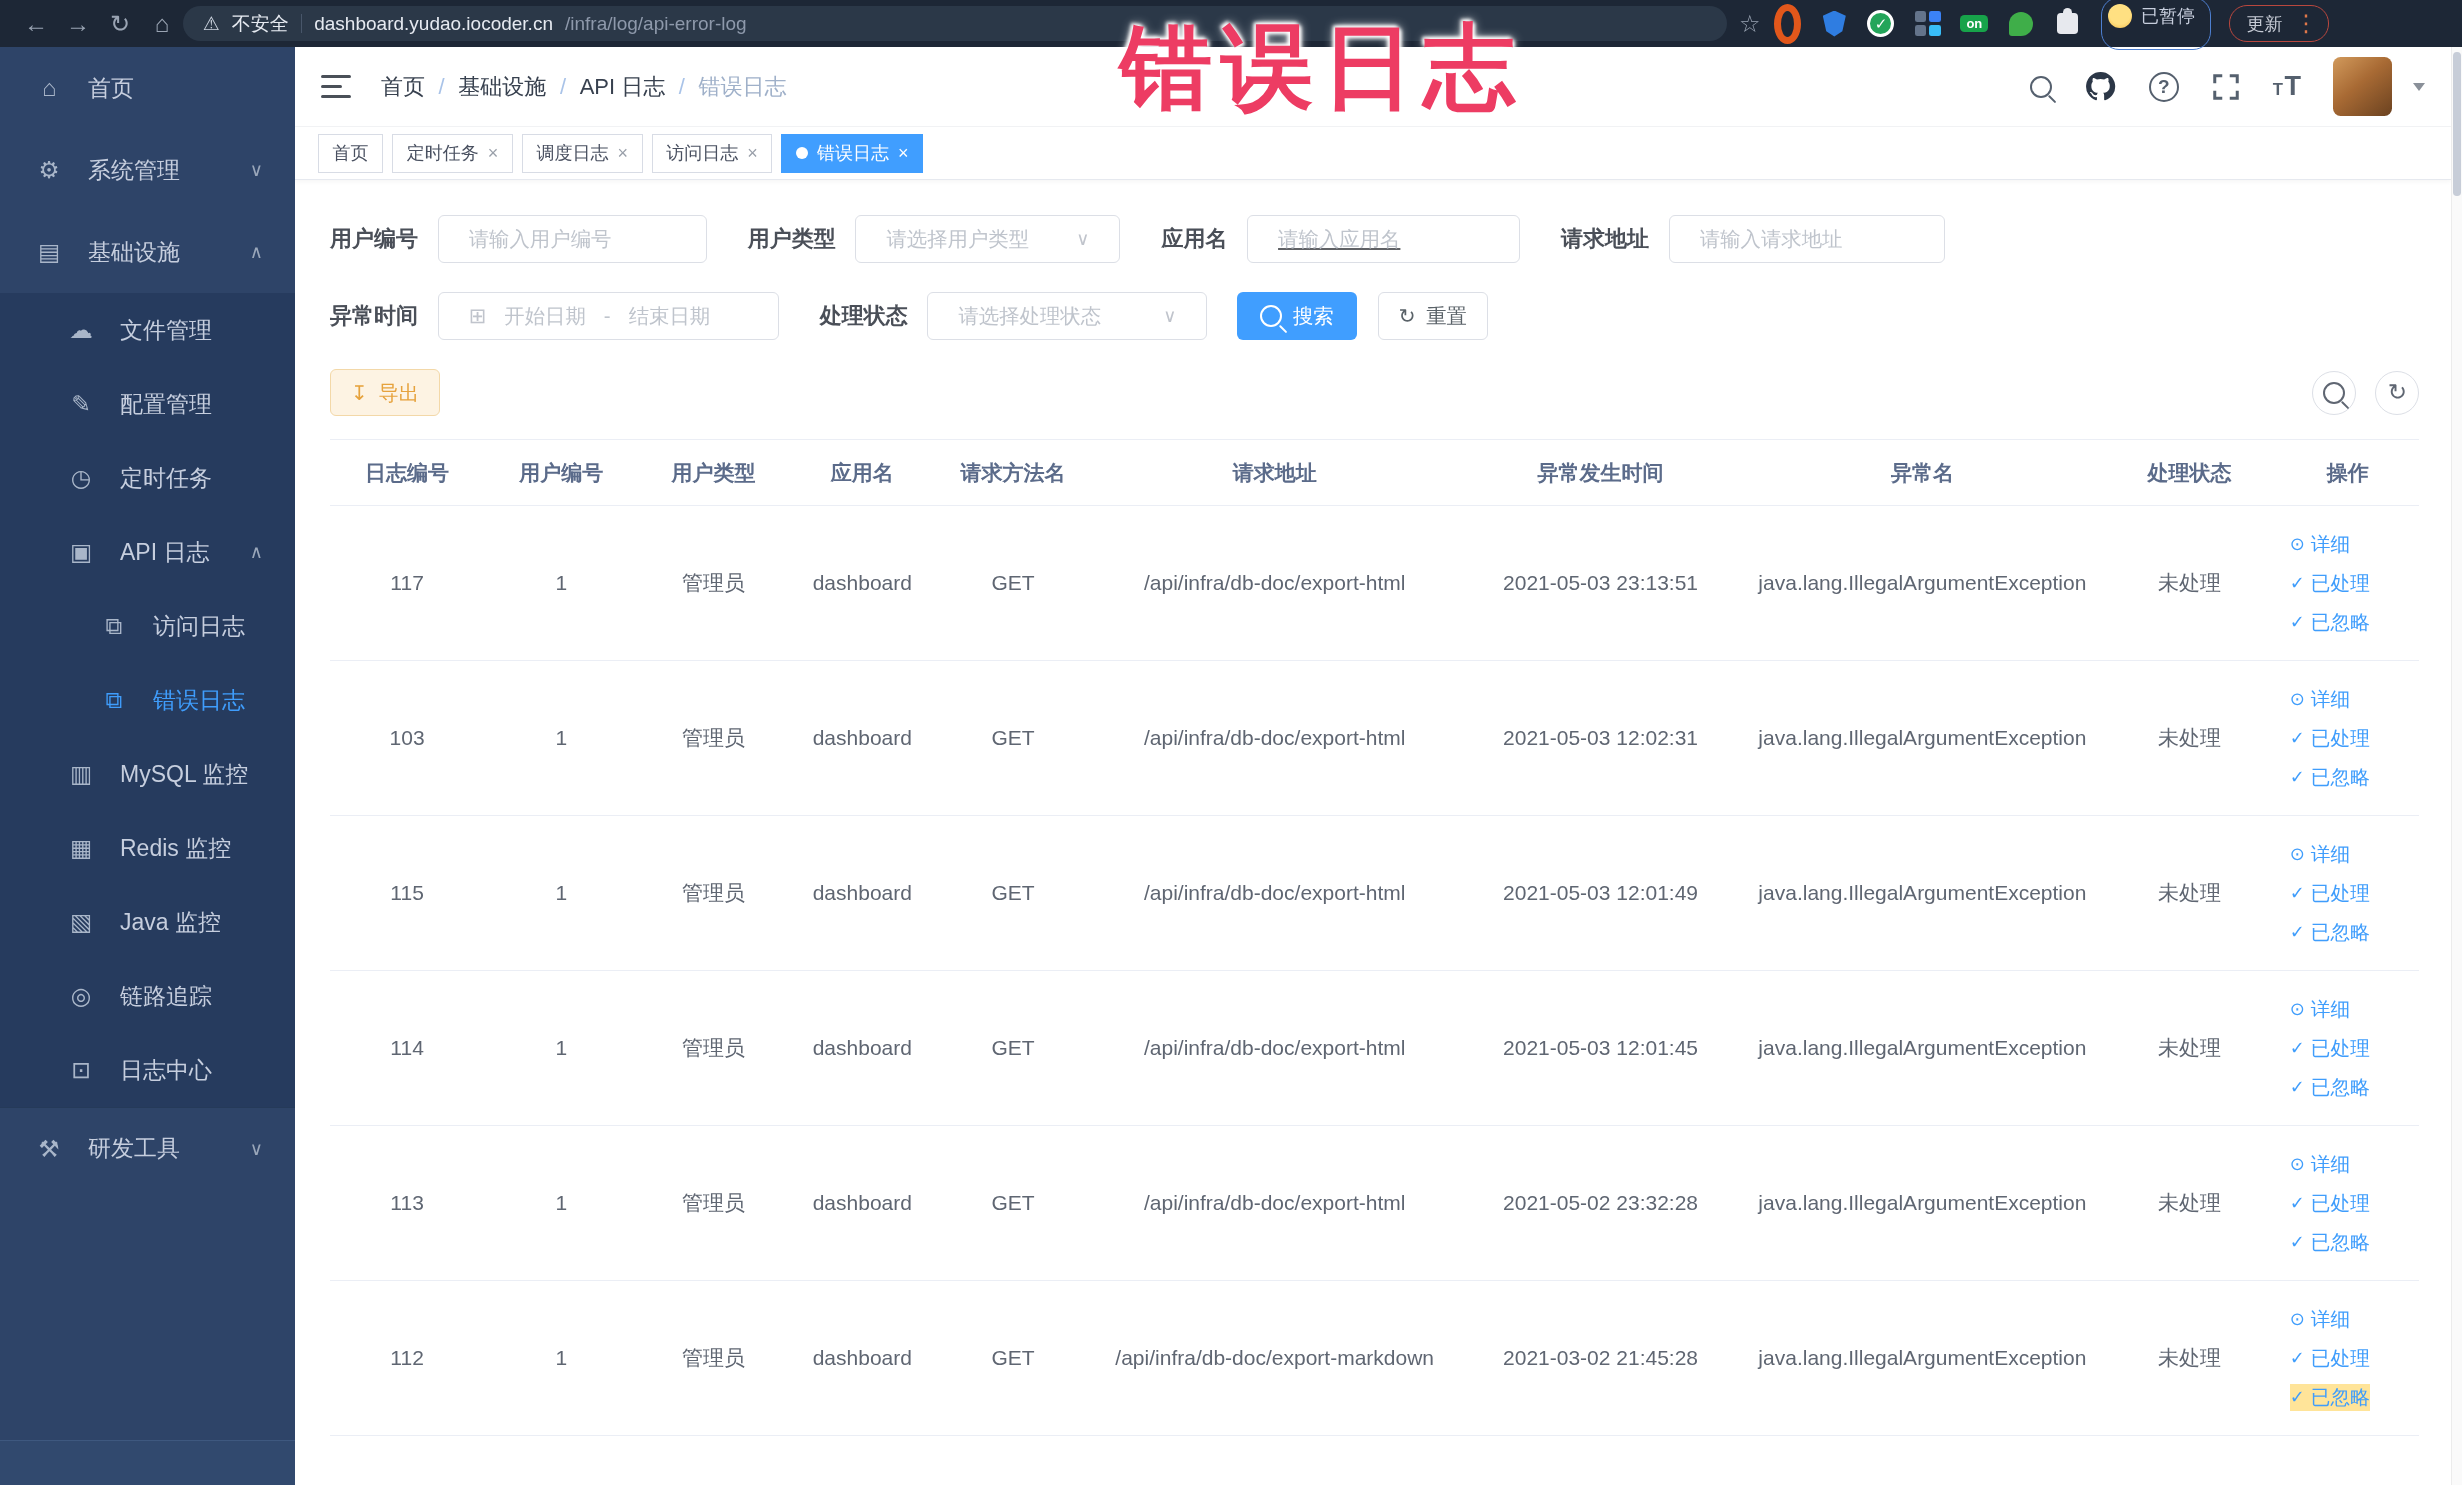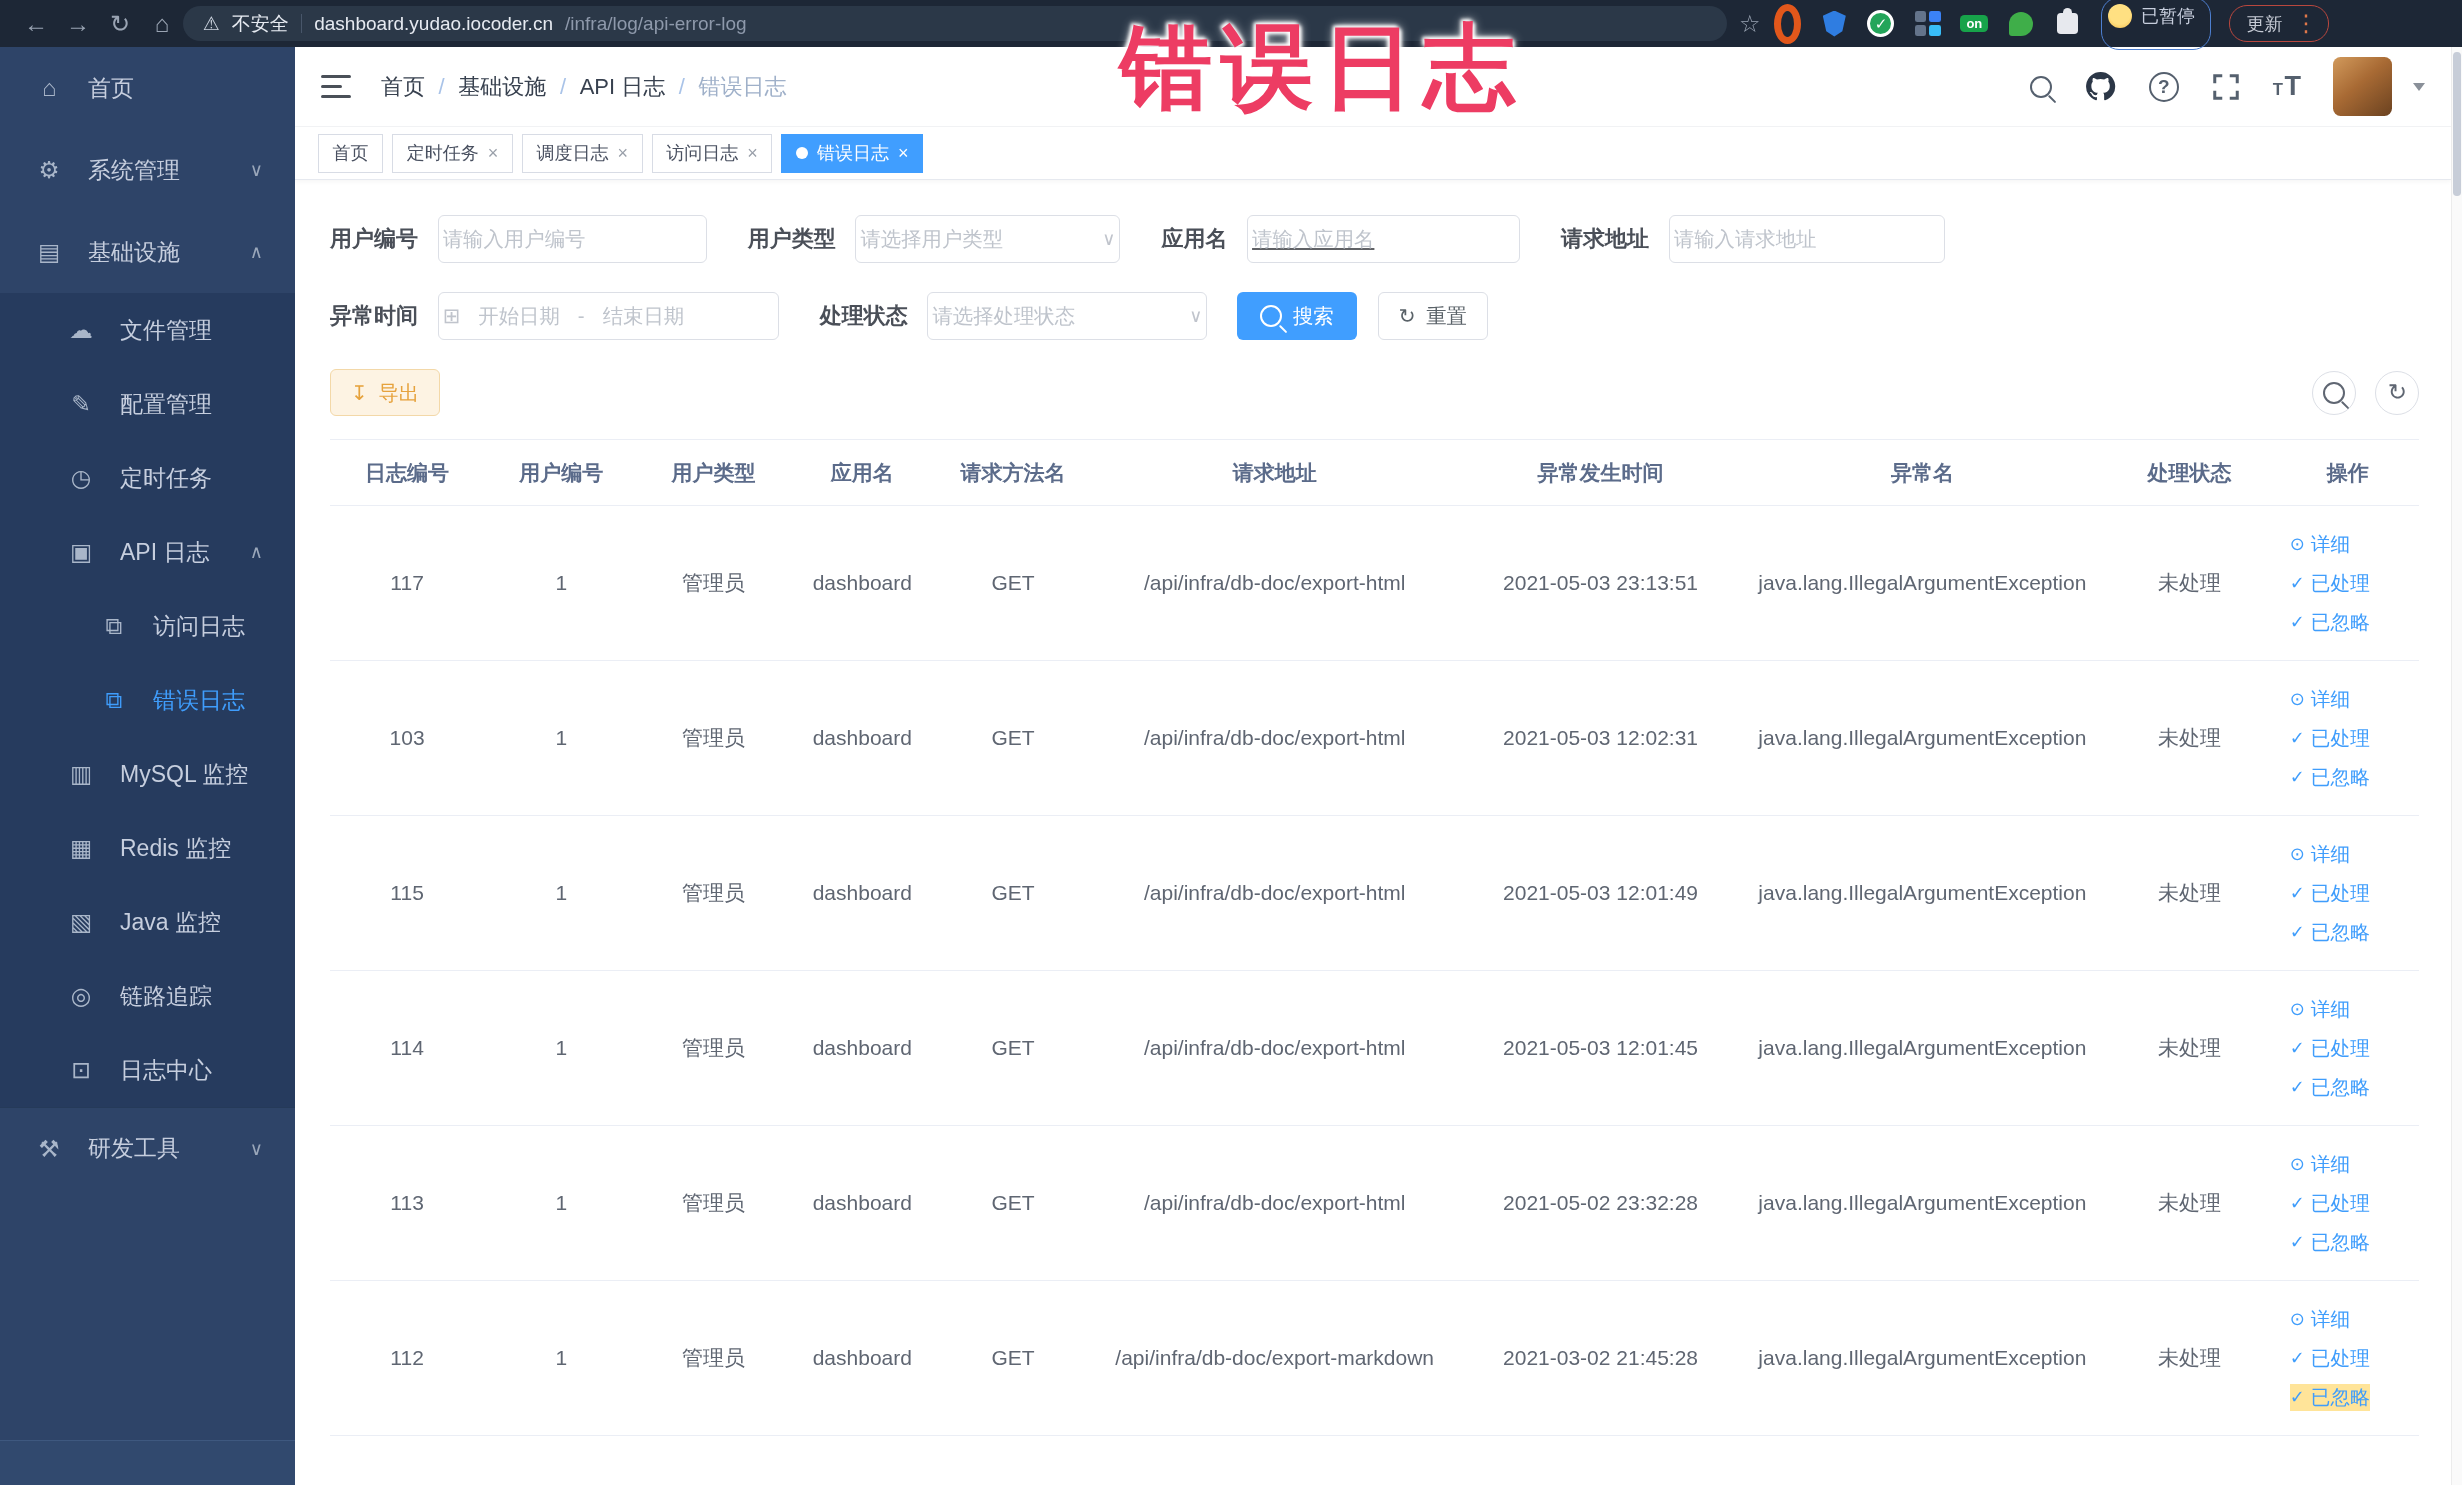--- a/index.html
+++ b/index.html
@@ -87,21 +87,21 @@
        margin-right:9px;font-size:18px;color:#495060;gap:9px;background:#fff;cursor:pointer;box-sizing:border-box;}
   .tab .x{font-size:18px;color:#9aa0aa;}
   .tab.active{background:#409eff;border-color:#409eff;color:#fff;}
   .tab.active .x{color:#fff;}
   .dot{width:12px;height:12px;border-radius:50%;background:#fff;}
 
   .content{padding:35px 32px 0 35px;}
   .frow{display:flex;align-items:center;margin-bottom:29px;}
   .flabel{font-size:22px;color:#4a4f58;font-weight:bold;margin-right:19.7px;white-space:nowrap;}
   .fbox{height:48px;border:1.5px solid #dcdfe6;border-radius:6px;display:flex;align-items:center;
-        padding:0 4px;font-size:20.4px;color:#bfc4cc;box-sizing:border-box;background:#fff;}
+        padding:0 30px;font-size:20.4px;color:#bfc4cc;box-sizing:border-box;background:#fff;}
   input.fbox{outline:none;color:#606266;}
   input.fbox::placeholder{color:#bfc4cc;}
   .sel{justify-content:space-between;}
   .sel .chevd{color:#c0c4cc;font-size:18px;}
   .datebox{width:341px;gap:18px;}
   .datebox .cal{color:#c0c4cc;font-size:21px;}
   .mr{margin-right:41px;}
   .btn{height:48px;border-radius:6px;display:inline-flex;align-items:center;gap:10.6px;font-size:20.4px;
        cursor:pointer;box-sizing:border-box;}
   .btn-search{background:#409eff;color:#fff;padding:0 23px;margin-left:30px;}

